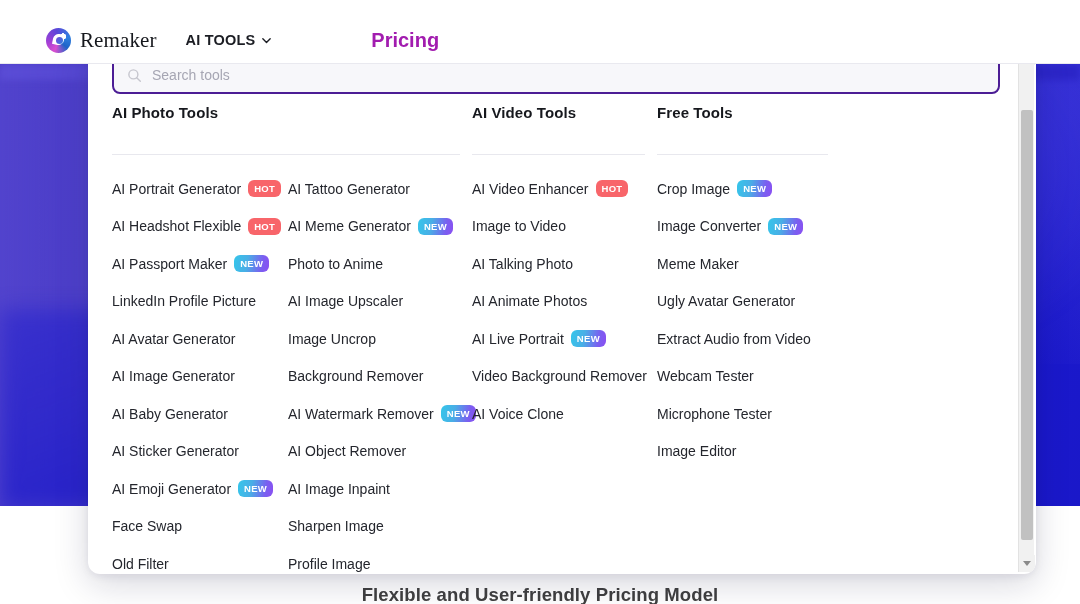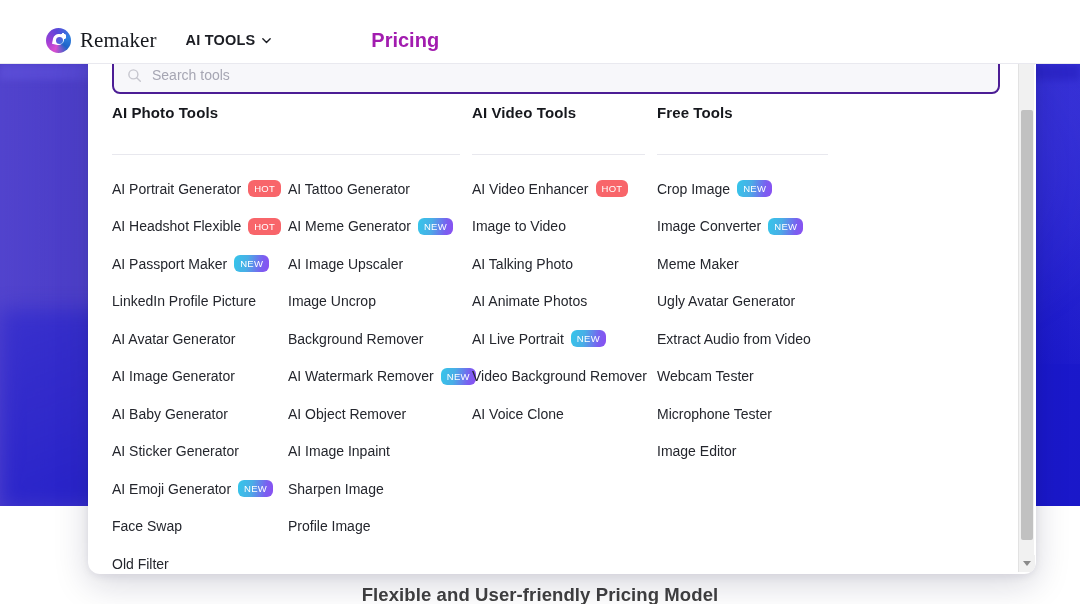--- a/index.html
+++ b/index.html
@@ -171,21 +171,21 @@
     display: flex; align-items: center; gap: 7px;
     height: 37.5px;
     font-size: 14px; color: #24262d;
     cursor: pointer;
     white-space: nowrap;
   }
   .badge {
     display: inline-flex; align-items: center; justify-content: center;
     height: 17px; padding: 0 6px;
     border-radius: 6px;
-    font-size: 9.5px; font-weight: normal; color: #ffffff;
+    font-size: 9.5px; font-weight: bold; color: #ffffff;
     letter-spacing: .3px;
     line-height: 1;
   }
   .badge-hot { background: #f8656a; }
   .badge-new { background: linear-gradient(100deg, #35c6ea 0%, #49aee6 38%, #7a5ff0 78%, #8b4ff2 100%); }
 
   
   .scrollbar {
     position: absolute; right: 2px; top: 2px;
     width: 16px; height: 524px;
@@ -306,20 +306,23 @@
               </div>
               <div class="linkcol w2">
                 <div class="tool-link">
                   <span>AI Tattoo Generator</span>
                 </div>
                 <div class="tool-link">
                   <span>AI Meme Generator</span>
                   <span class="badge badge-new">NEW</span>
                 </div>
                 <div class="tool-link">
+                  <span>Photo to Anime</span>
+                </div>
+                <div class="tool-link">
                   <span>AI Image Upscaler</span>
                 </div>
                 <div class="tool-link">
                   <span>Image Uncrop</span>
                 </div>
                 <div class="tool-link">
                   <span>Background Remover</span>
                 </div>
                 <div class="tool-link">
                   <span>AI Watermark Remover</span>

